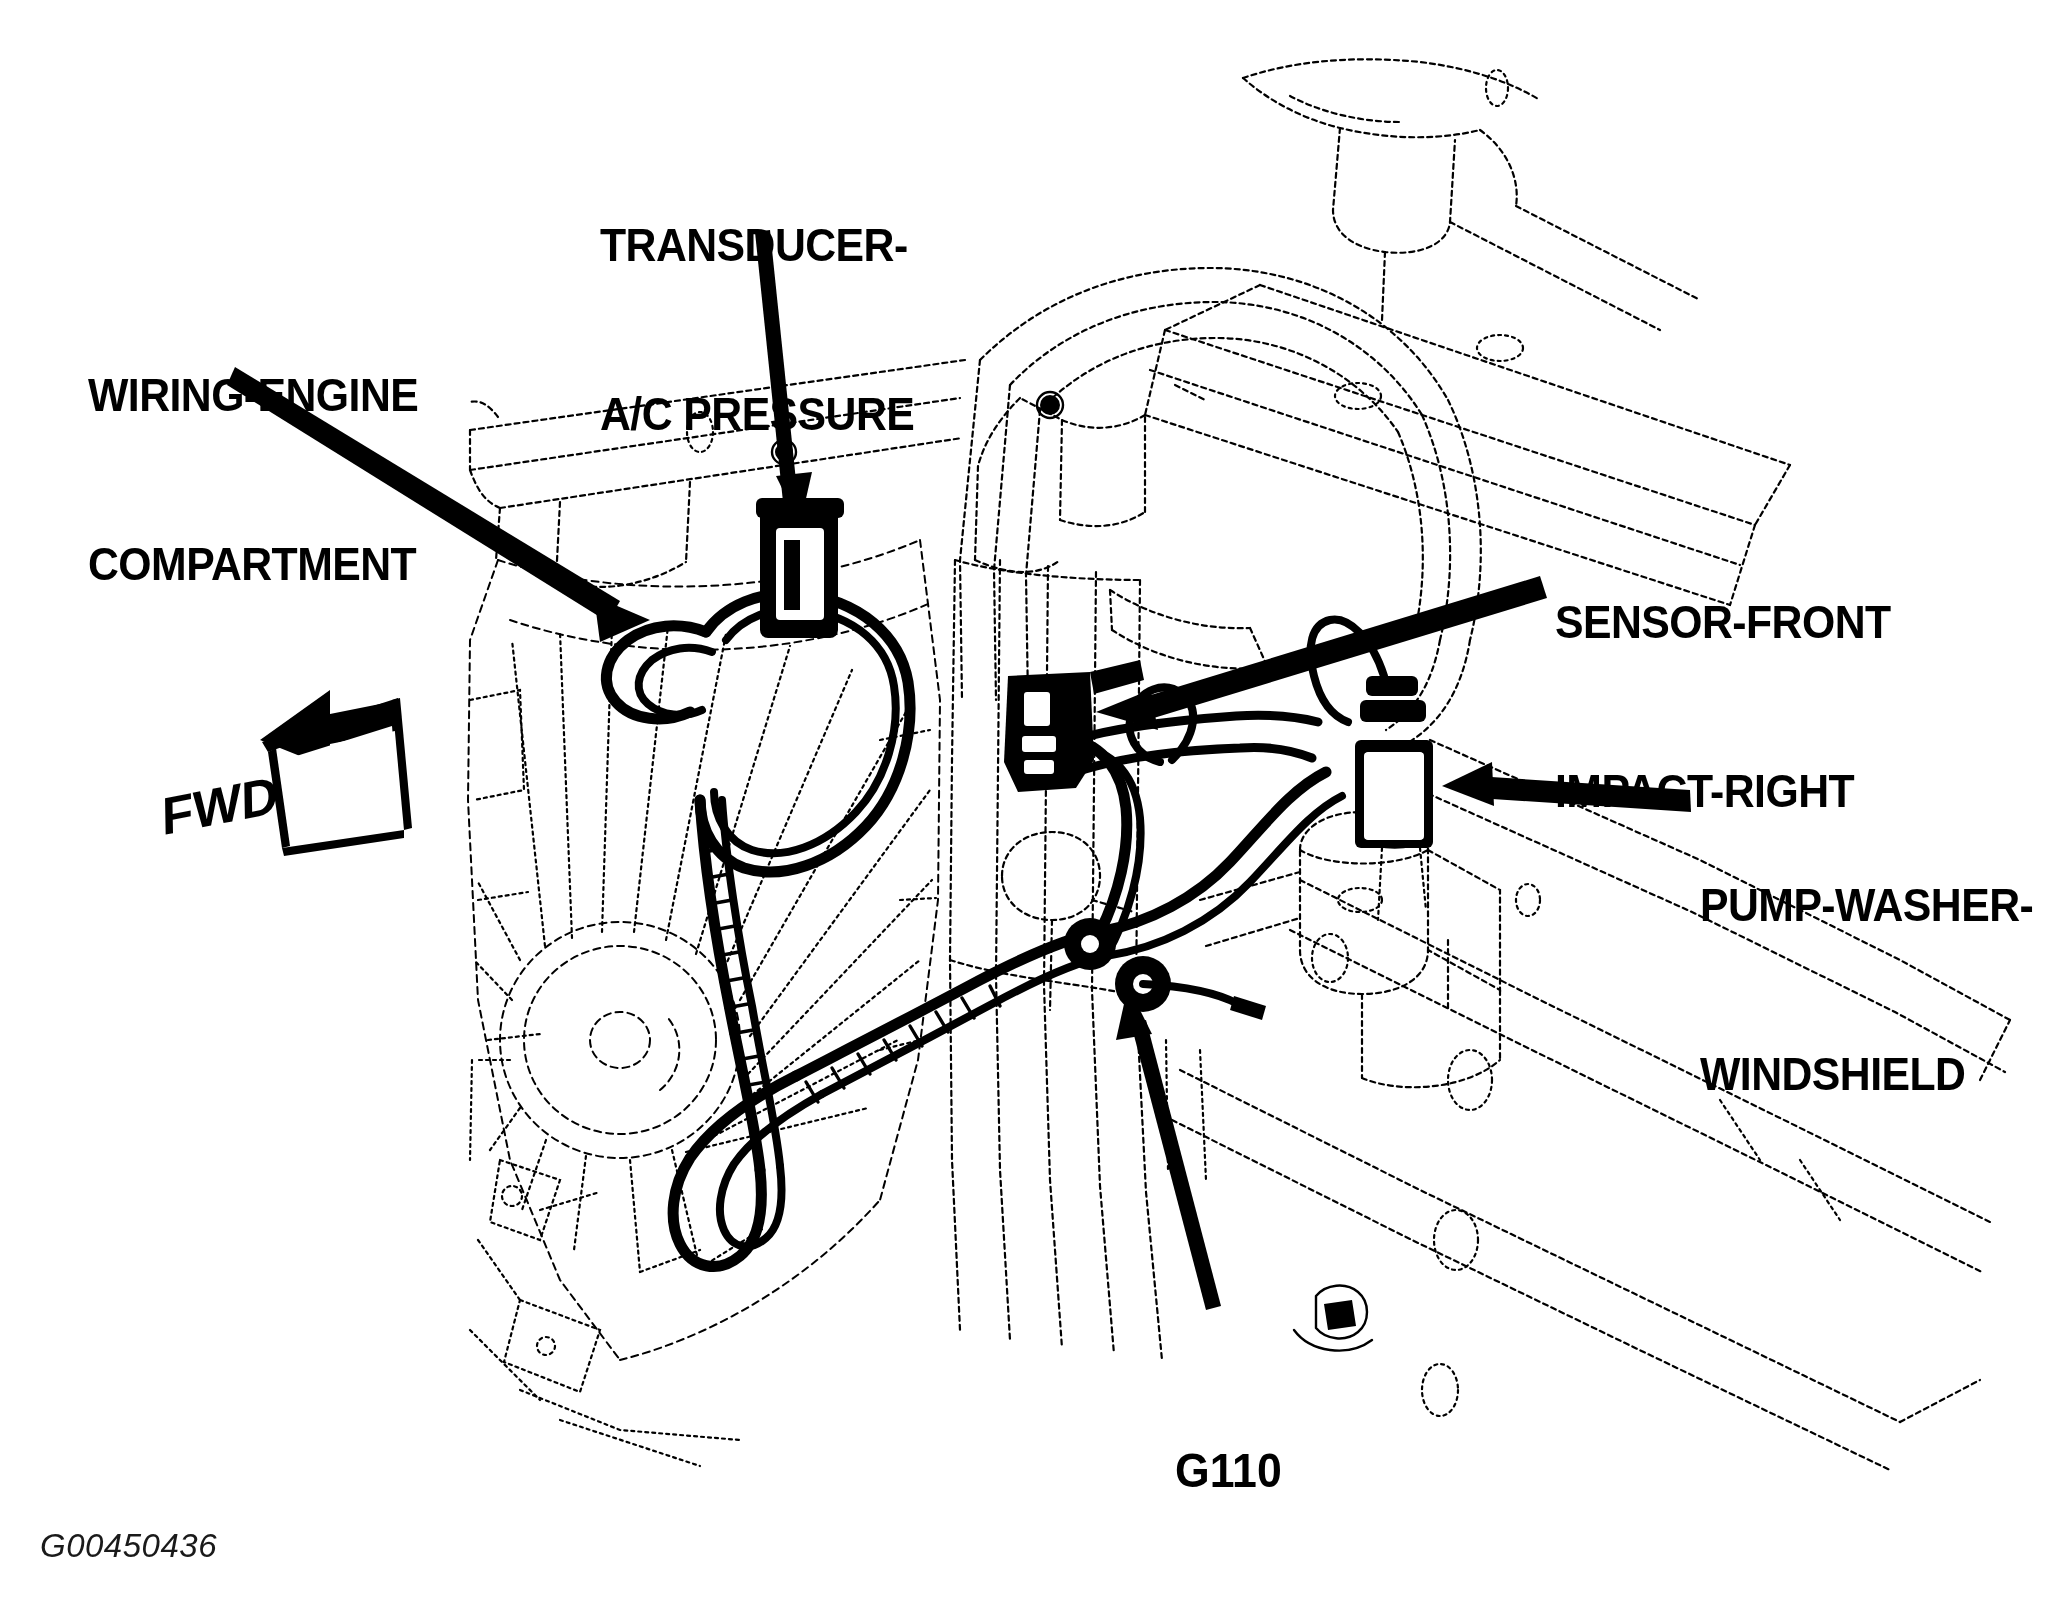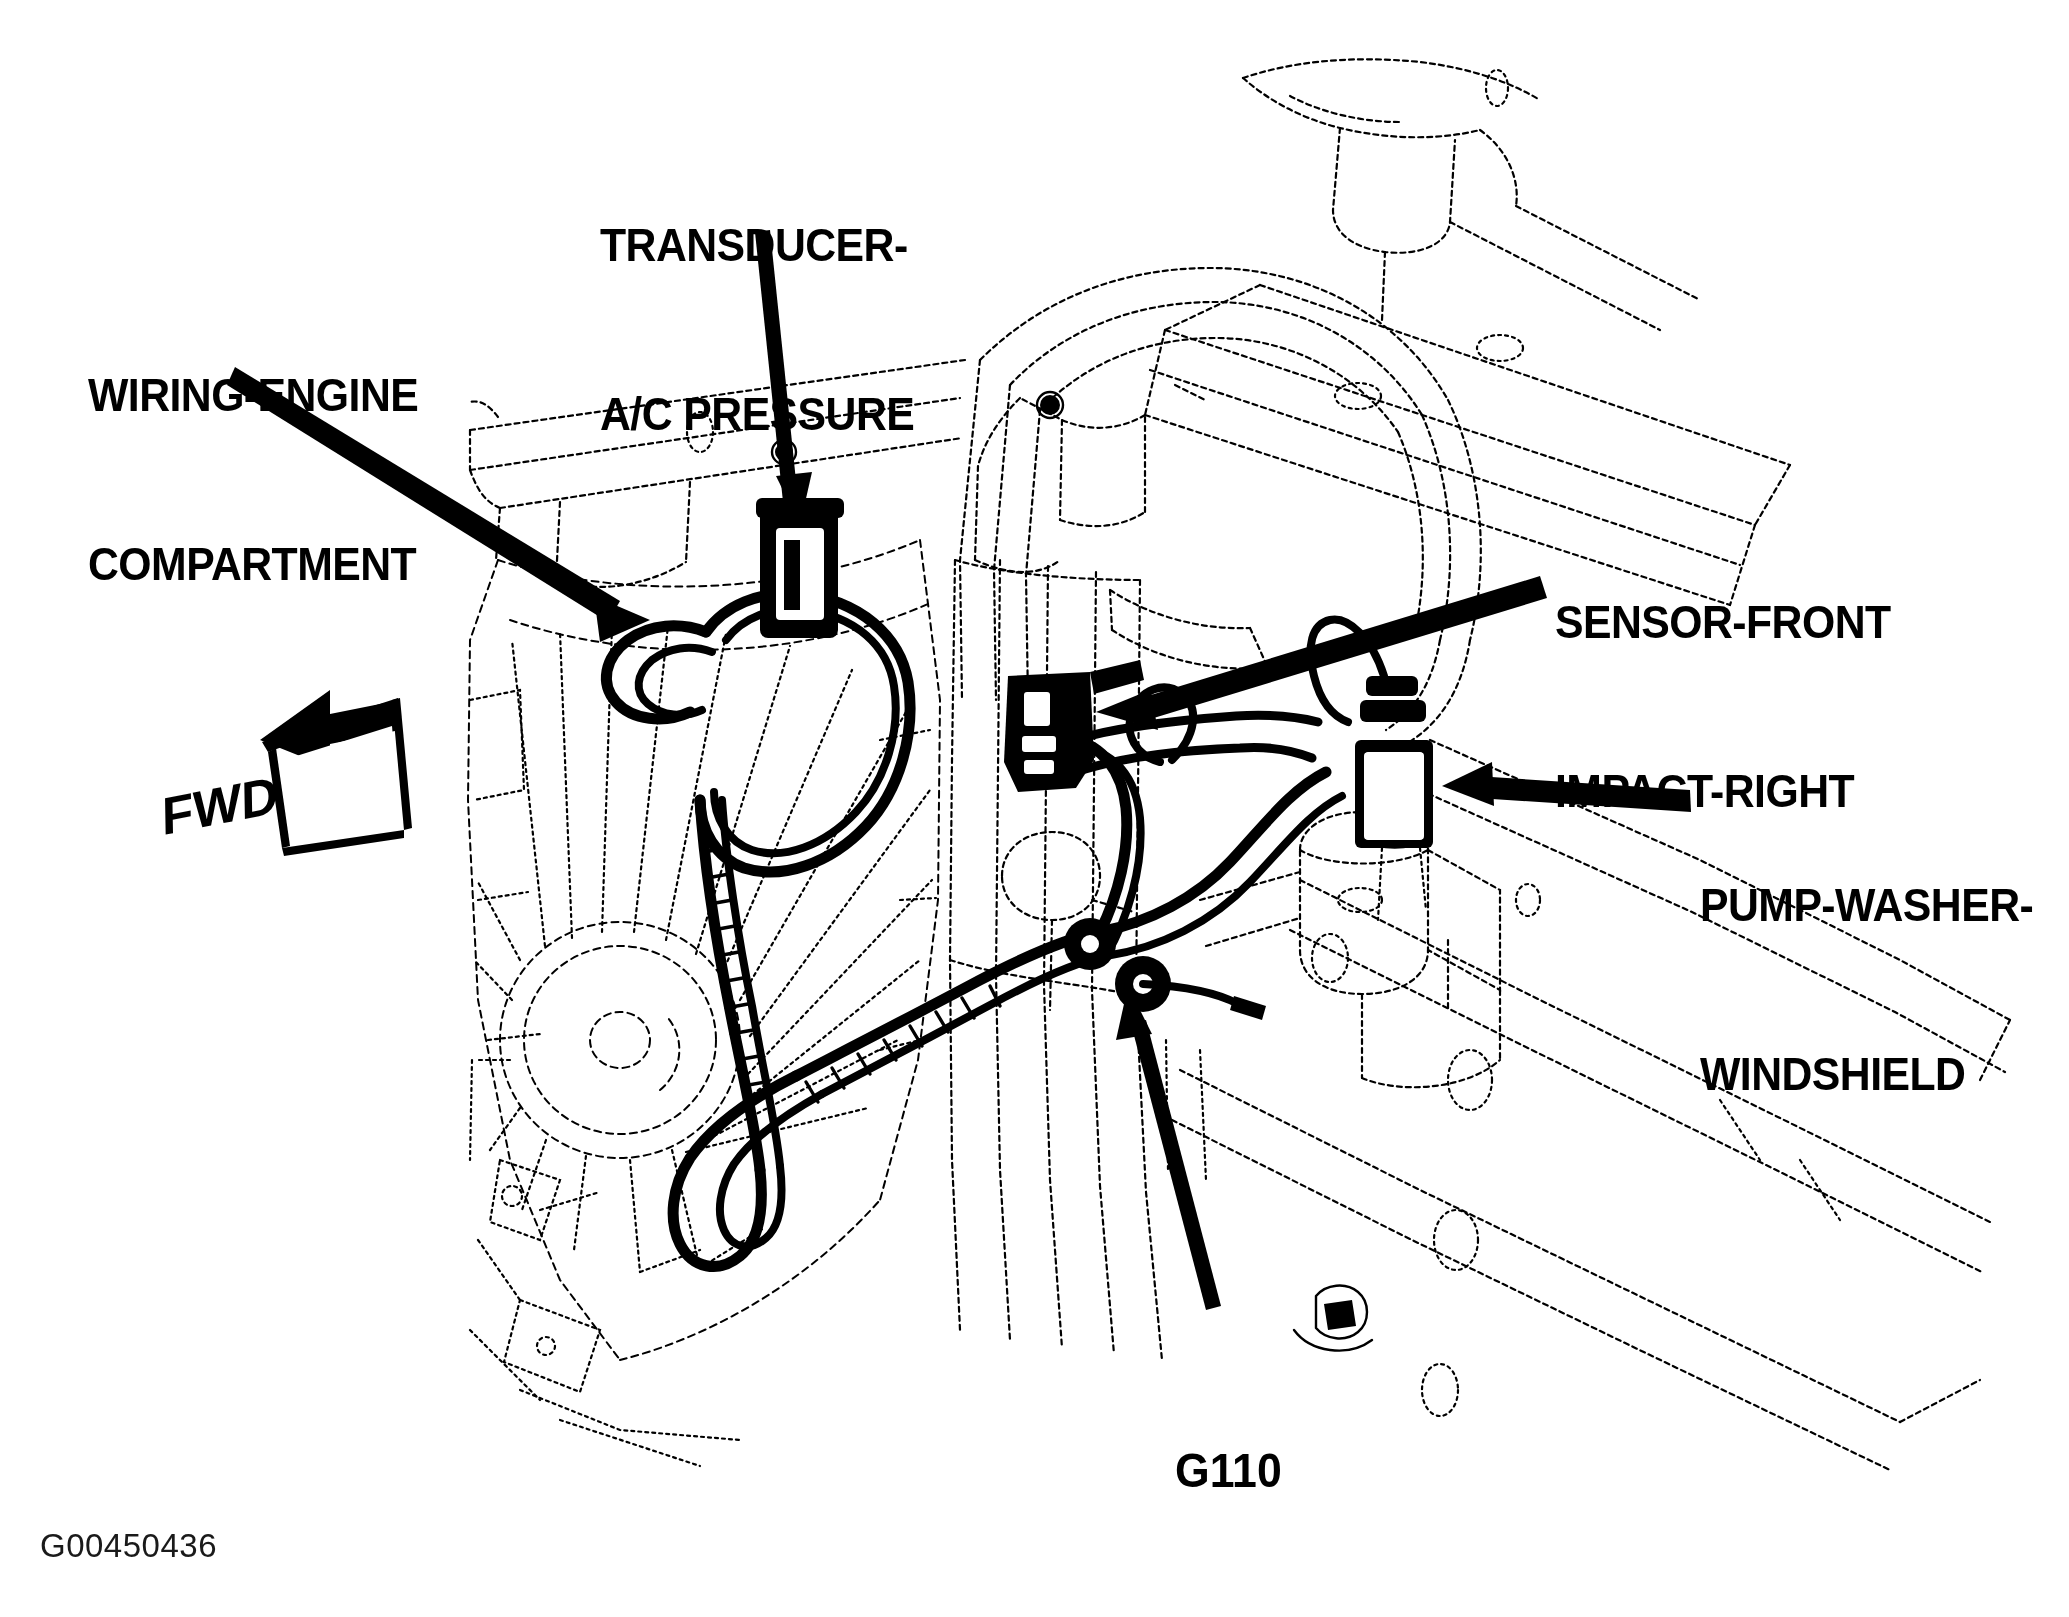--- a/index.html
+++ b/index.html
@@ -47,20 +47,21 @@
   #figure-id {
     position: absolute;
     left: 40px;
     top: 1527px;
     font-family: "Liberation Sans", sans-serif;
     font-weight: normal;
     font-size: 33px;
     letter-spacing: 0.5px;
     color: #1a1a1a;
     white-space: pre;
+    font-style: italic;
   }
 </style>
 </head>
 <body>
 
 <div id="page">
 
   <svg id="figure" viewBox="0 0 2069 1617" xmlns="http://www.w3.org/2000/svg">
 
     <defs>

